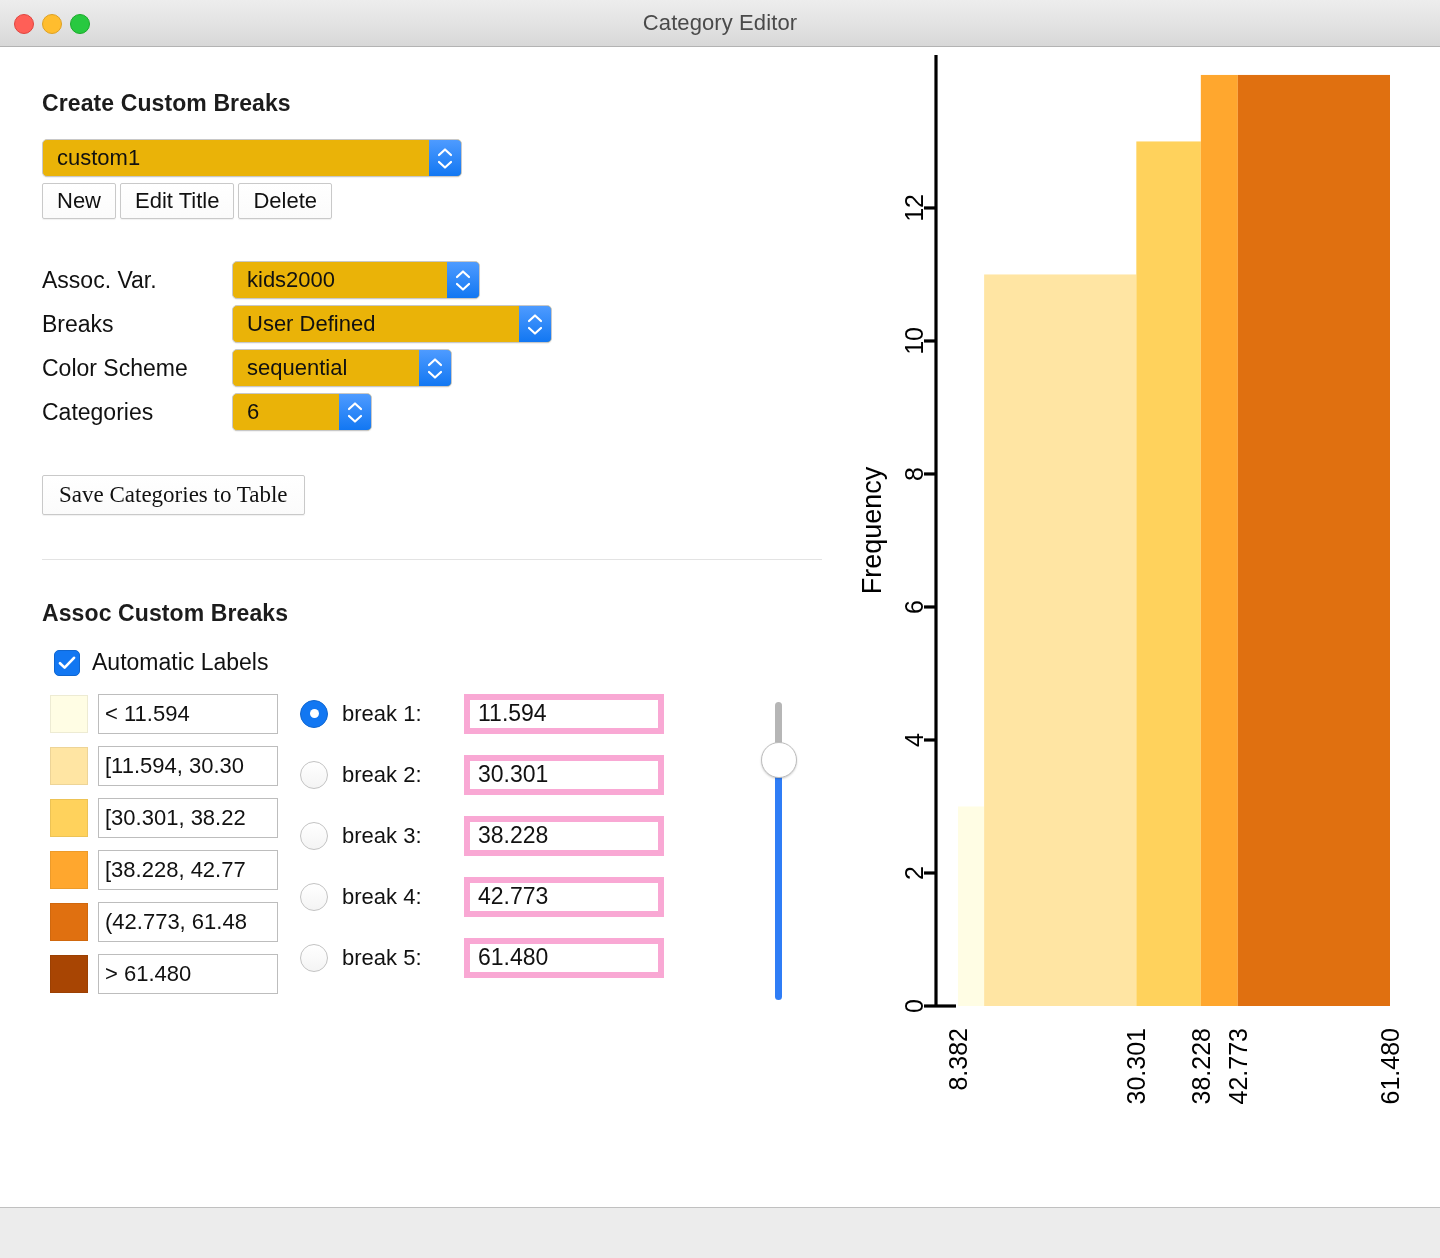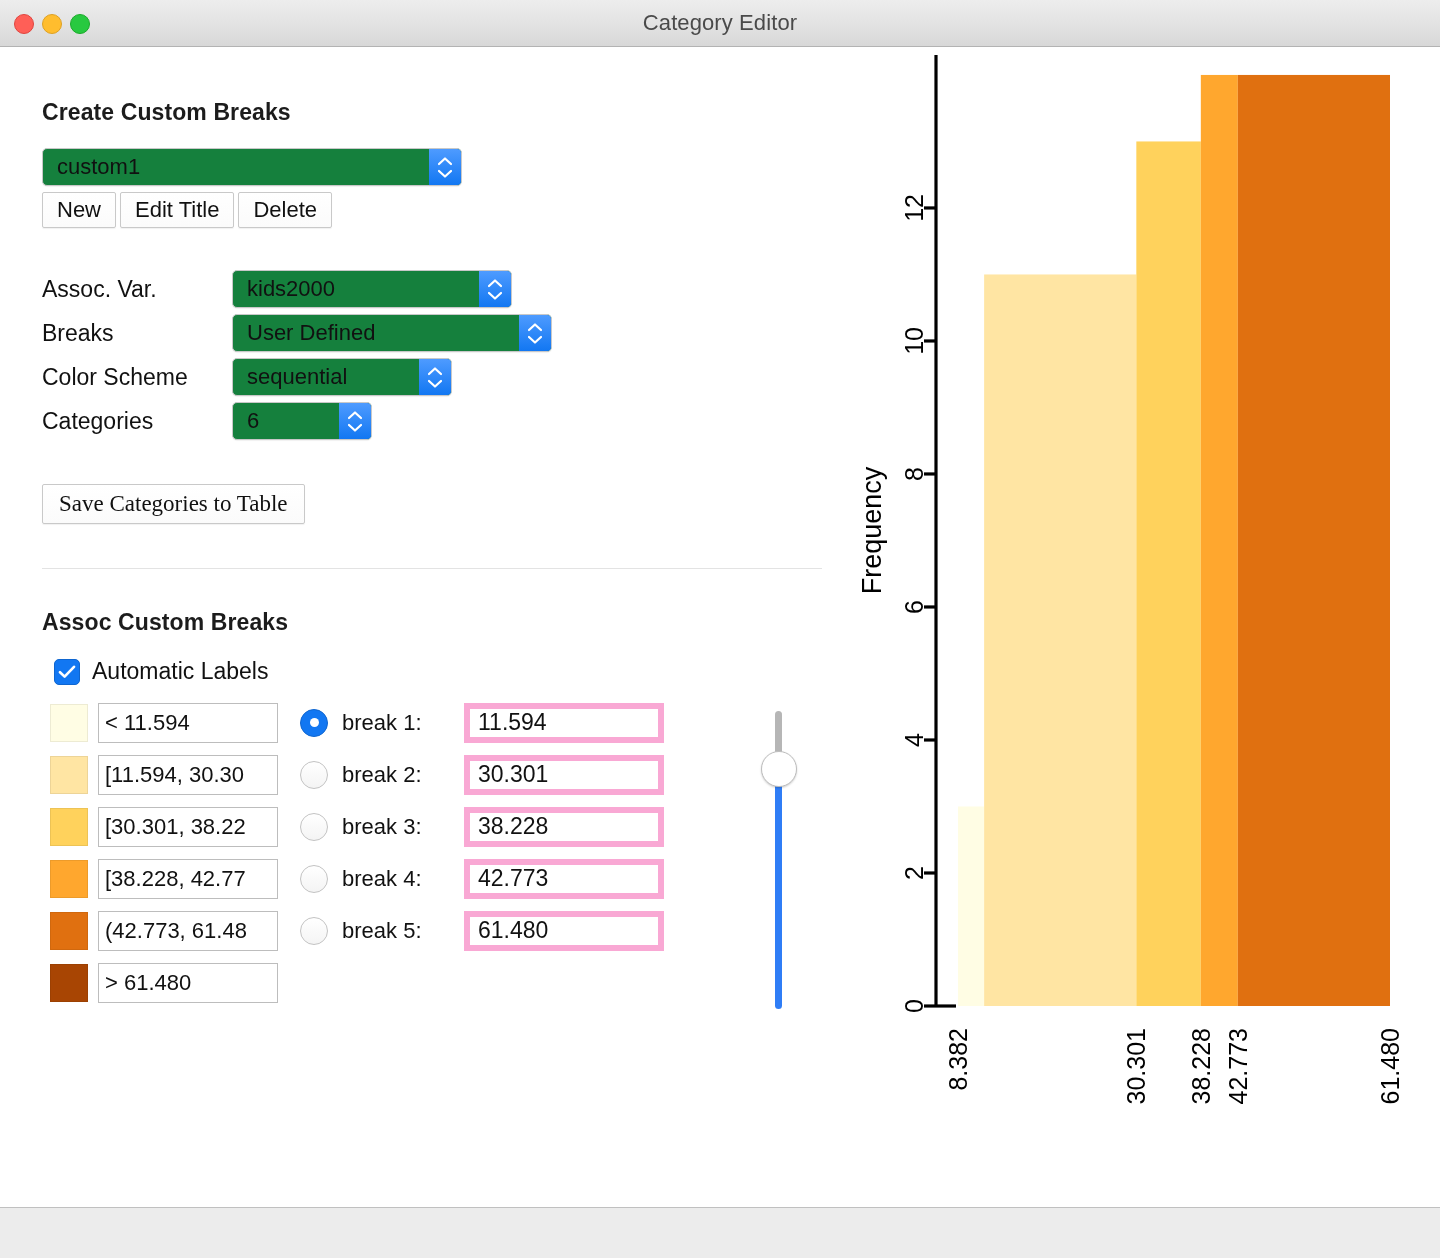--- a/index.html
+++ b/index.html
@@ -42,35 +42,35 @@
   
   #body {
     position: relative;
     flex: 1 1 auto;
     background: #ffffff;
     overflow: hidden;
   }
 
   
   #left-panel {
-    position: absolute; left: 0; top: 16px;
+    position: absolute; left: 0; top: 7px;
     width: 840px; height: 1160px;
     padding: 36px 0 0 42px;
   }
   .section-title {
     font-size: 23px; font-weight: bold; color: #1c1c1c;
     margin: 0 0 22px 0; letter-spacing: 0.1px;
   }
 
   
   .popup {
     display: inline-flex; align-items: stretch;
     height: 38px;
     border: 1px solid #c8c8c8; border-radius: 5px;
-    background: #15803d; overflow: hidden;
+    background: #eab308; overflow: hidden;
     box-shadow: 0 1px 1px rgba(0,0,0,0.06);
     vertical-align: middle;
   }
   .popup .pv {
     display: flex; align-items: center;
     padding: 0 10px 0 14px;
     font-size: 22px; color: #111;
     white-space: nowrap;
   }
   .popup .arrows {
@@ -145,21 +145,21 @@
   .label-input {
     width: 180px; height: 40px;
     border: 1px solid #bdbdbd; background: #fff;
     font-size: 22px; color: #111;
     padding: 0 6px;
     display: flex; align-items: center;
     overflow: hidden; white-space: nowrap;
   }
 
   #breakvals-col {
-    display: flex; flex-direction: column; gap: 5px;
+    display: flex; flex-direction: column; gap: 14px;
     margin-left: 22px; margin-top: 0;
   }
   .brk-row { display: flex; align-items: center; gap: 14px; height: 47px; }
   .radio {
     width: 28px; height: 28px; border-radius: 50%;
     border: 1px solid #c3c3c3;
     background: linear-gradient(to bottom,#ffffff,#f4f4f4);
     display: flex; align-items: center; justify-content: center;
     flex: 0 0 28px;
   }
@@ -247,21 +247,21 @@
 
       <div id="preset-buttons">
         <div class="btn">New</div>
         <div class="btn">Edit Title</div>
         <div class="btn">Delete</div>
       </div>
 
       <div id="form-grid">
           <div class="flabel">Assoc. Var.</div>
           <div class="fctl">
-            <div class="popup" style="width:280px">
+            <div class="popup" style="width:248px">
         <div class="pv" style="flex:1 1 auto">kids2000</div>
         <div class="arrows">
       <svg width="14" height="9" viewBox="0 0 14 9">
                   <path d="M1 7 L7 1.5 L13 7" fill="none" stroke="#fff" stroke-width="2.2" stroke-linecap="round" stroke-linejoin="round"></path>
                 </svg>
       <svg width="14" height="9" viewBox="0 0 14 9">
                   <path d="M1 2 L7 7.5 L13 2" fill="none" stroke="#fff" stroke-width="2.2" stroke-linecap="round" stroke-linejoin="round"></path>
                 </svg>
     </div>
       </div>

